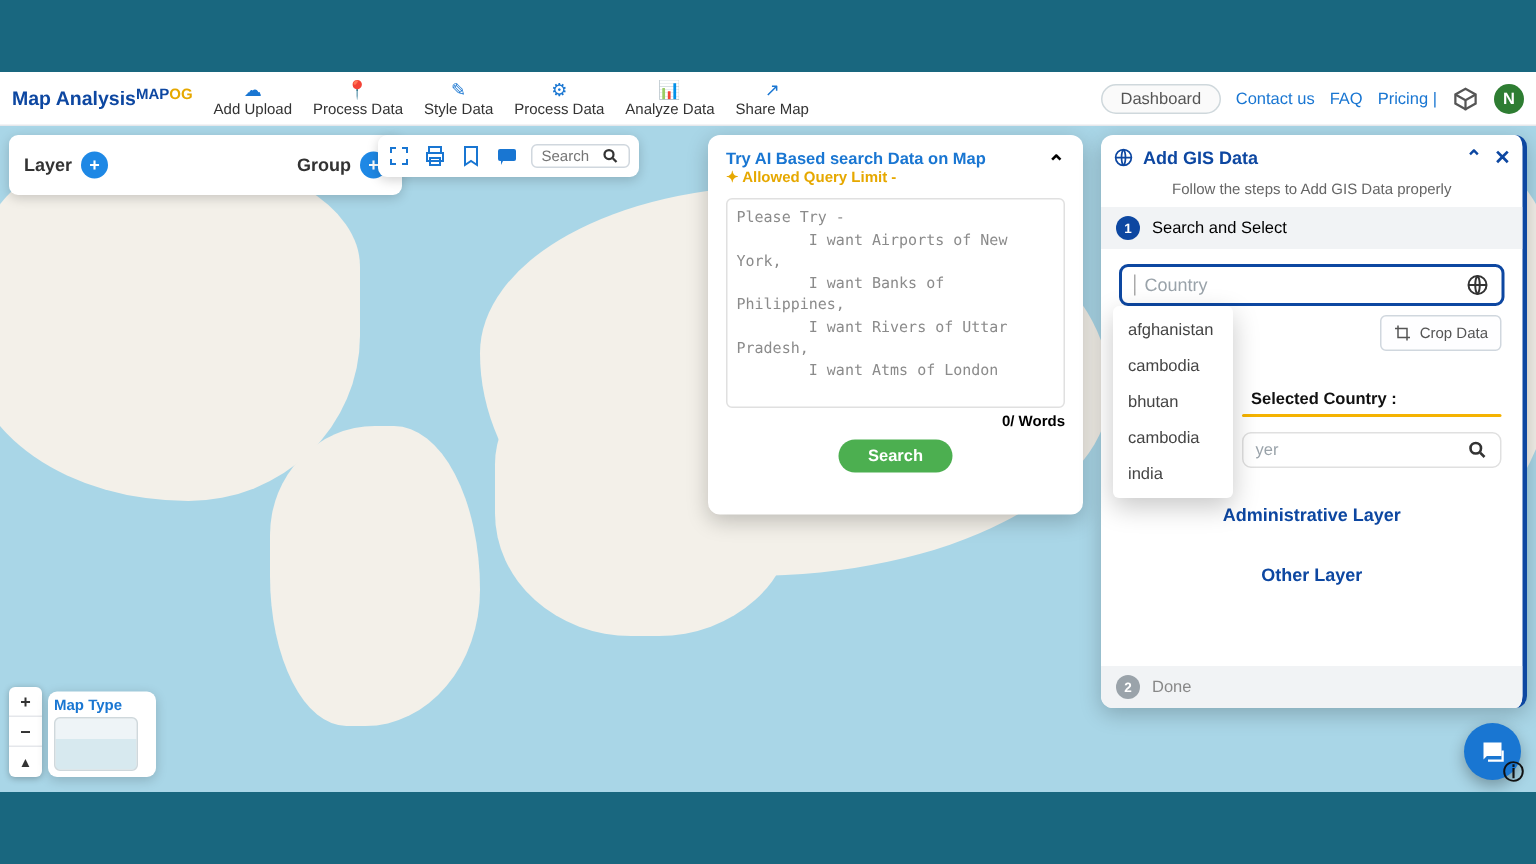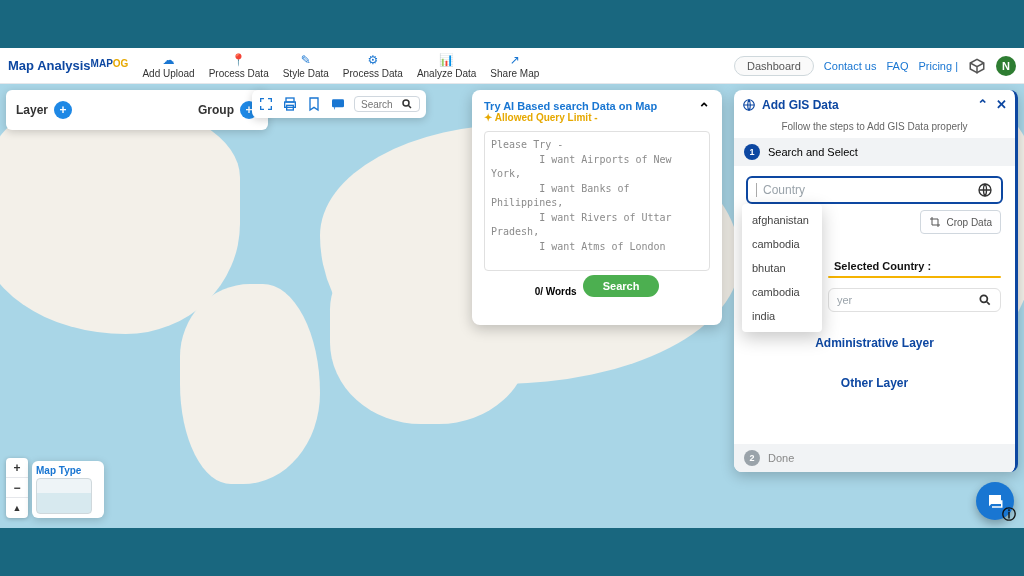--- a/index.html
+++ b/index.html
@@ -33,21 +33,21 @@
   .zoom-ctrl div:last-child { border-bottom: none; }
   .maptype-panel { position: absolute; bottom: 10px; left: 32px; width: 72px; background: #fff; border-radius: 6px; box-shadow: 0 2px 8px rgba(0,0,0,.18); padding: 4px; }
   .maptype-panel .mt-title { font-size: 10px; color: #1976d2; font-weight: 600; margin-bottom: 2px; }
   .maptype-panel .mt-thumb { width: 56px; height: 36px; border: 1px solid #cfd8dc; border-radius: 4px; background: linear-gradient(180deg,#eef4f7 40%,#d7e9ef 40%); cursor: pointer; }
   .ai-panel { position: absolute; top: 6px; left: 472px; width: 250px; background: #fff; border-radius: 8px; box-shadow: 0 4px 14px rgba(0,0,0,.22); padding: 10px 12px 28px; }
   .ai-head { display: flex; justify-content: space-between; align-items: flex-start; }
   .ai-title .t1 { font-size: 11px; color: #1976d2; font-weight: 600; }
   .ai-title .t2 { font-size: 10px; color: #e6a800; font-weight: 600; }
   .ai-caret { font-size: 14px; font-weight: 700; cursor: pointer; }
   .ai-ta { margin-top: 8px; width: 100%; height: 140px; border: 1px solid #e0e0e0; border-radius: 4px; font-family: monospace; font-size: 10px; color: #8b8b8b; padding: 6px; line-height: 1.45; white-space: pre-wrap; }
-  .ai-foot { display: flex; flex-direction: row; align-items: flex-end; margin-top: 4px; gap: 6px; justify-content: center; }
+  .ai-foot { display: flex; flex-direction: column; align-items: flex-end; margin-top: 4px; gap: 6px; justify-content: center; }
   .ai-count { font-size: 10px; font-weight: 700; }
   .ai-btn { align-self: center; background: #4caf50; color: #fff; border: none; border-radius: 14px; padding: 5px 20px; font-size: 11px; font-weight: 600; cursor: pointer; }
   .gis-panel { position: absolute; top: 6px; right: 6px; width: 284px; height: 382px; background: #fff; border-radius: 8px; box-shadow: 0 4px 14px rgba(0,0,0,.22); display: flex; flex-direction: column; overflow: hidden; border-right: 3px solid #0d47a1; }
   .gis-head { display: flex; align-items: center; padding: 7px 8px; gap: 6px; }
   .gis-head .gh-title { font-size: 12px; font-weight: 700; color: #0d47a1; }
   .gis-head .gh-ctrls { margin-left: auto; display: flex; gap: 8px; color: #0d47a1; font-weight: 700; }
   .gis-head .gh-ctrls span { cursor: pointer; font-size: 13px; }
   .gis-sub { text-align: center; font-size: 10px; color: #666; padding: 2px 0 6px; }
   .step { display: flex; align-items: center; gap: 8px; padding: 6px 10px; background: #f1f3f5; font-size: 11px; }
   .step .num { width: 16px; height: 16px; border-radius: 50%; background: #0d47a1; color: #fff; font-size: 9px; font-weight: 700; display: flex; align-items: center; justify-content: center; }

